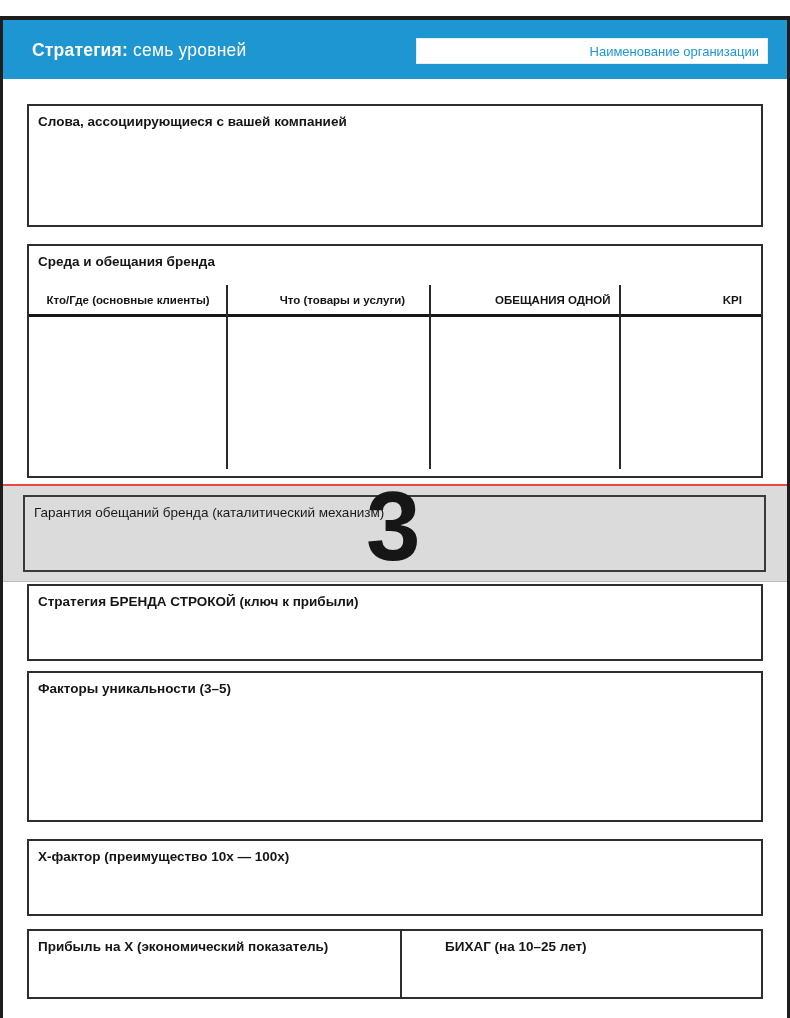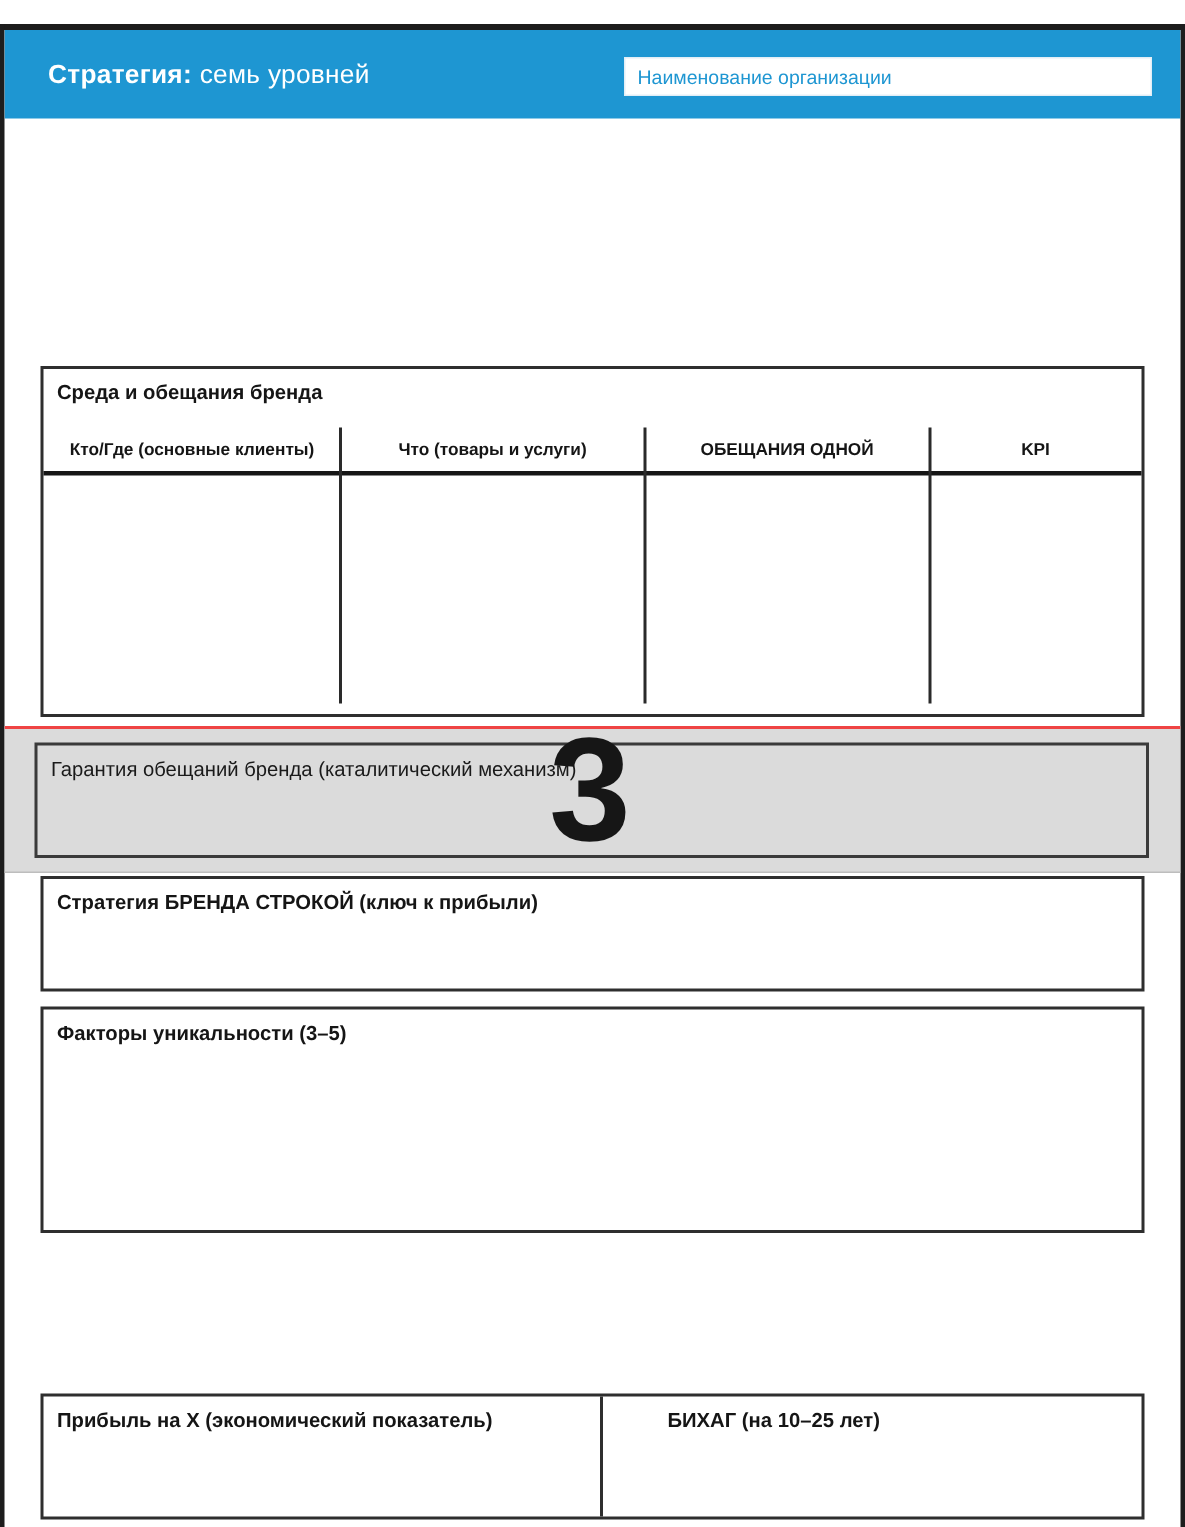--- a/index.html
+++ b/index.html
@@ -25,47 +25,47 @@
     position:absolute;left:29px;top:50%;transform:translateY(-50%);
     color:#ffffff;font-size:17.5px;letter-spacing:.2px;white-space:nowrap;
   }
   .topbar .title .b{font-weight:bold;}
   .org-input{
     position:absolute;right:19px;top:18px;width:352px;height:26px;
     background:#ffffff;border:1px solid #e2eef6;border-radius:0;
     box-sizing:border-box;
     padding:0 8px;
     font-family:"Liberation Sans",sans-serif;
-    font-size:13px;color:#1e96d2;outline:none;
+    font-size:13px;color:#1e96d2;outline:none;text-align:right;
   }
   
   .box{
     position:absolute;left:24px;width:736px;
     box-sizing:border-box;
     border:2px solid #2e2e2e;
     background:#ffffff;
   }
   .box-label{
     padding:8px 9px 0 9px;
     font-size:13.5px;font-weight:bold;line-height:1.25;
   }
   .s1{top:84px;height:123px;}
   .s2{top:224px;height:234px;}
   .s4{top:564px;height:77px;}
   .s5{top:651px;height:151px;}
   .s6{top:819px;height:77px;}
-  .s7{top:909px;height:84px;display:grid;grid-template-columns:371px 1fr;}
+  .s7{top:909px;height:70px;display:grid;grid-template-columns:371px 1fr;}
   .s7 .cell2{border-left:2px solid #2e2e2e;padding-left:34px;}
   
   .table-area{position:absolute;left:0;right:0;top:39px;bottom:0;}
   .thead{
     display:grid;grid-template-columns:27.05% 27.7% 25.95% 19.3%;
     height:29px;align-items:center;
     border-bottom:3px solid #161616;
-    font-weight:bold;font-size:11.5px;text-align:center;
+    font-weight:bold;font-size:11.5px;text-align:center;gap:14px;
   }
   .vline{position:absolute;top:0;bottom:7px;width:2px;background:#2a2a2a;}
   .vline.v1{left:calc(27.05% - 1px);}
   .vline.v2{left:calc(54.75% - 1px);}
   .vline.v3{left:calc(80.7% - 1px);}
   
   .band{
     position:absolute;left:0;right:0;top:464px;height:95px;
     background:#dbdbdb;
     border-top:2px solid #ef4444;border-bottom:1px solid #bdbdbd;
@@ -93,20 +93,23 @@
 
 <div class="page">
 
   <header class="topbar">
     <div class="title">
       <span class="b">Стратегия:</span><span> семь уровней</span>
     </div>
     <input class="org-input" type="text" value="Наименование организации" style="">
   </header>
 
+  <section class="box s1">
+    <div class="box-label">Слова, ассоциирующиеся с вашей компанией</div>
+  </section>
 
   <section class="box s2">
     <div class="box-label">Среда и обещания бренда</div>
     <div class="table-area">
       <div class="thead">
         <div>Кто/Где (основные клиенты)</div>
         <div>Что (товары и услуги)</div>
         <div>ОБЕЩАНИЯ ОДНОЙ</div>
         <div>KPI</div>
       </div>
@@ -124,20 +127,23 @@
   </div>
 
   <section class="box s4">
     <div class="box-label">Стратегия БРЕНДА СТРОКОЙ (ключ к прибыли)</div>
   </section>
 
   <section class="box s5">
     <div class="box-label">Факторы уникальности (3–5)</div>
   </section>
 
+  <section class="box s6">
+    <div class="box-label">X-фактор (преимущество 10x — 100x)</div>
+  </section>
 
   <section class="box s7">
     <div class="cell1">
       <div class="box-label">Прибыль на X (экономический показатель)</div>
     </div>
     <div class="cell2">
       <div class="box-label">БИХАГ (на 10–25 лет)</div>
     </div>
   </section>
 

